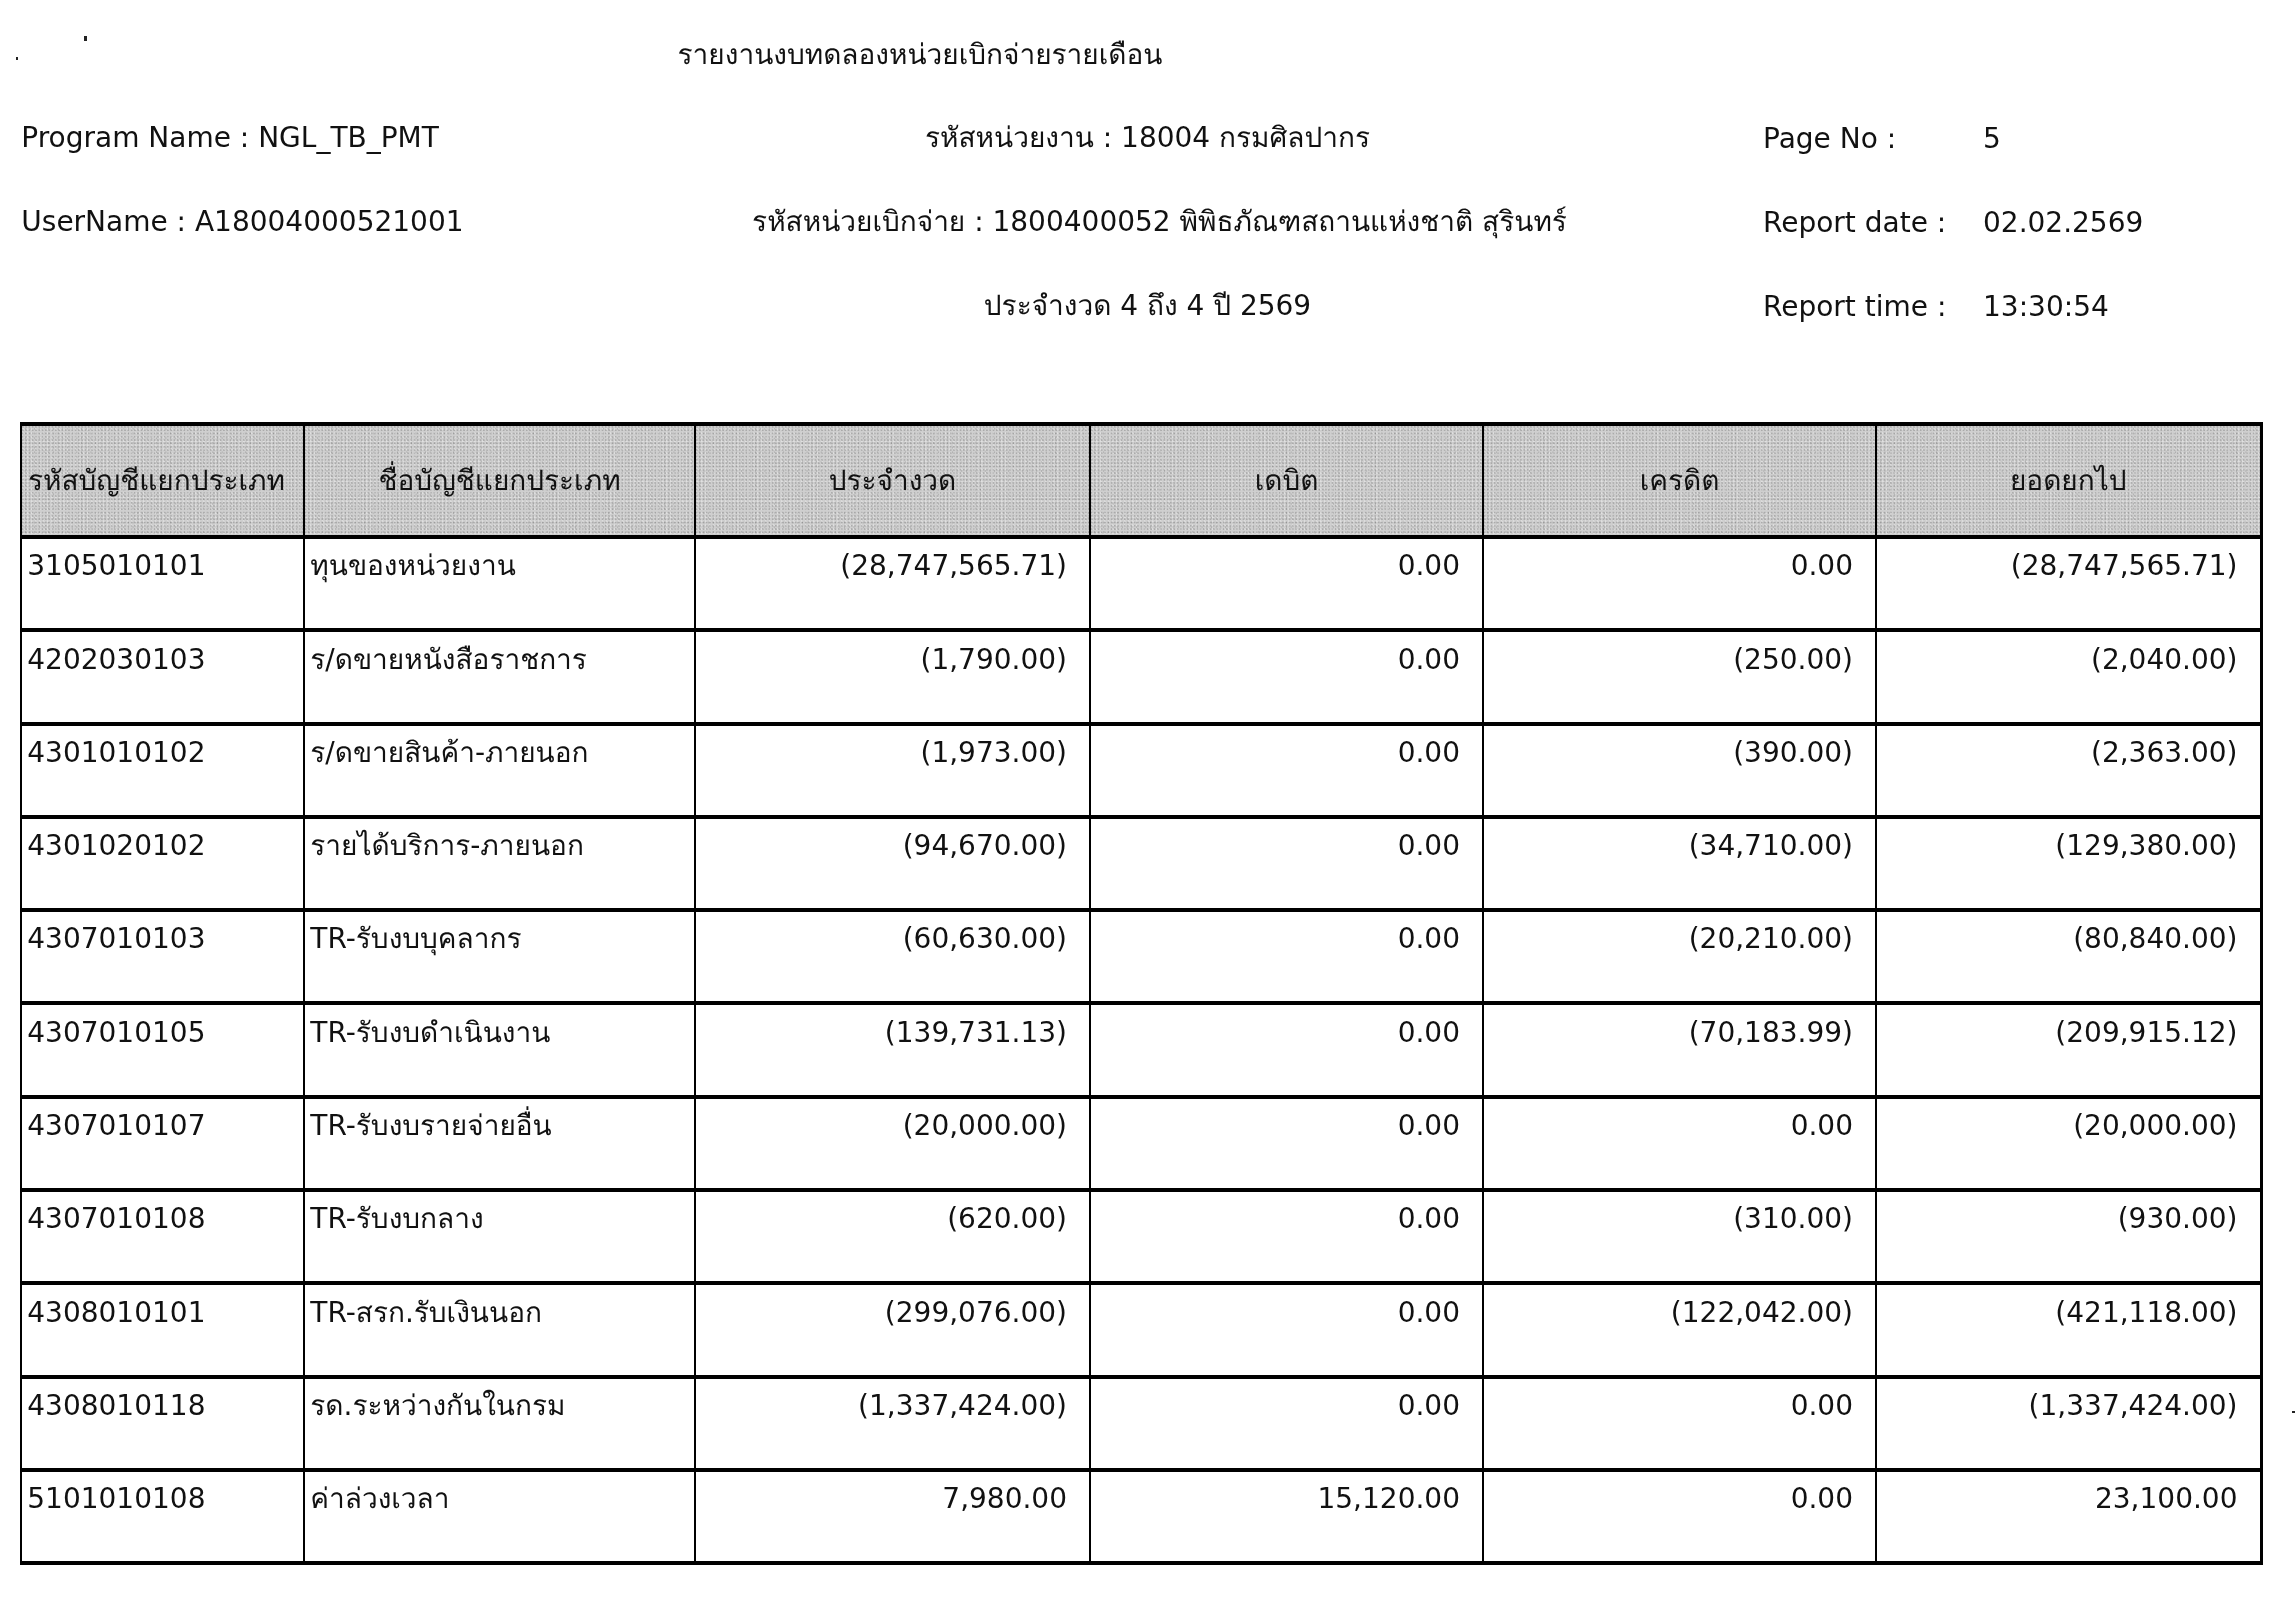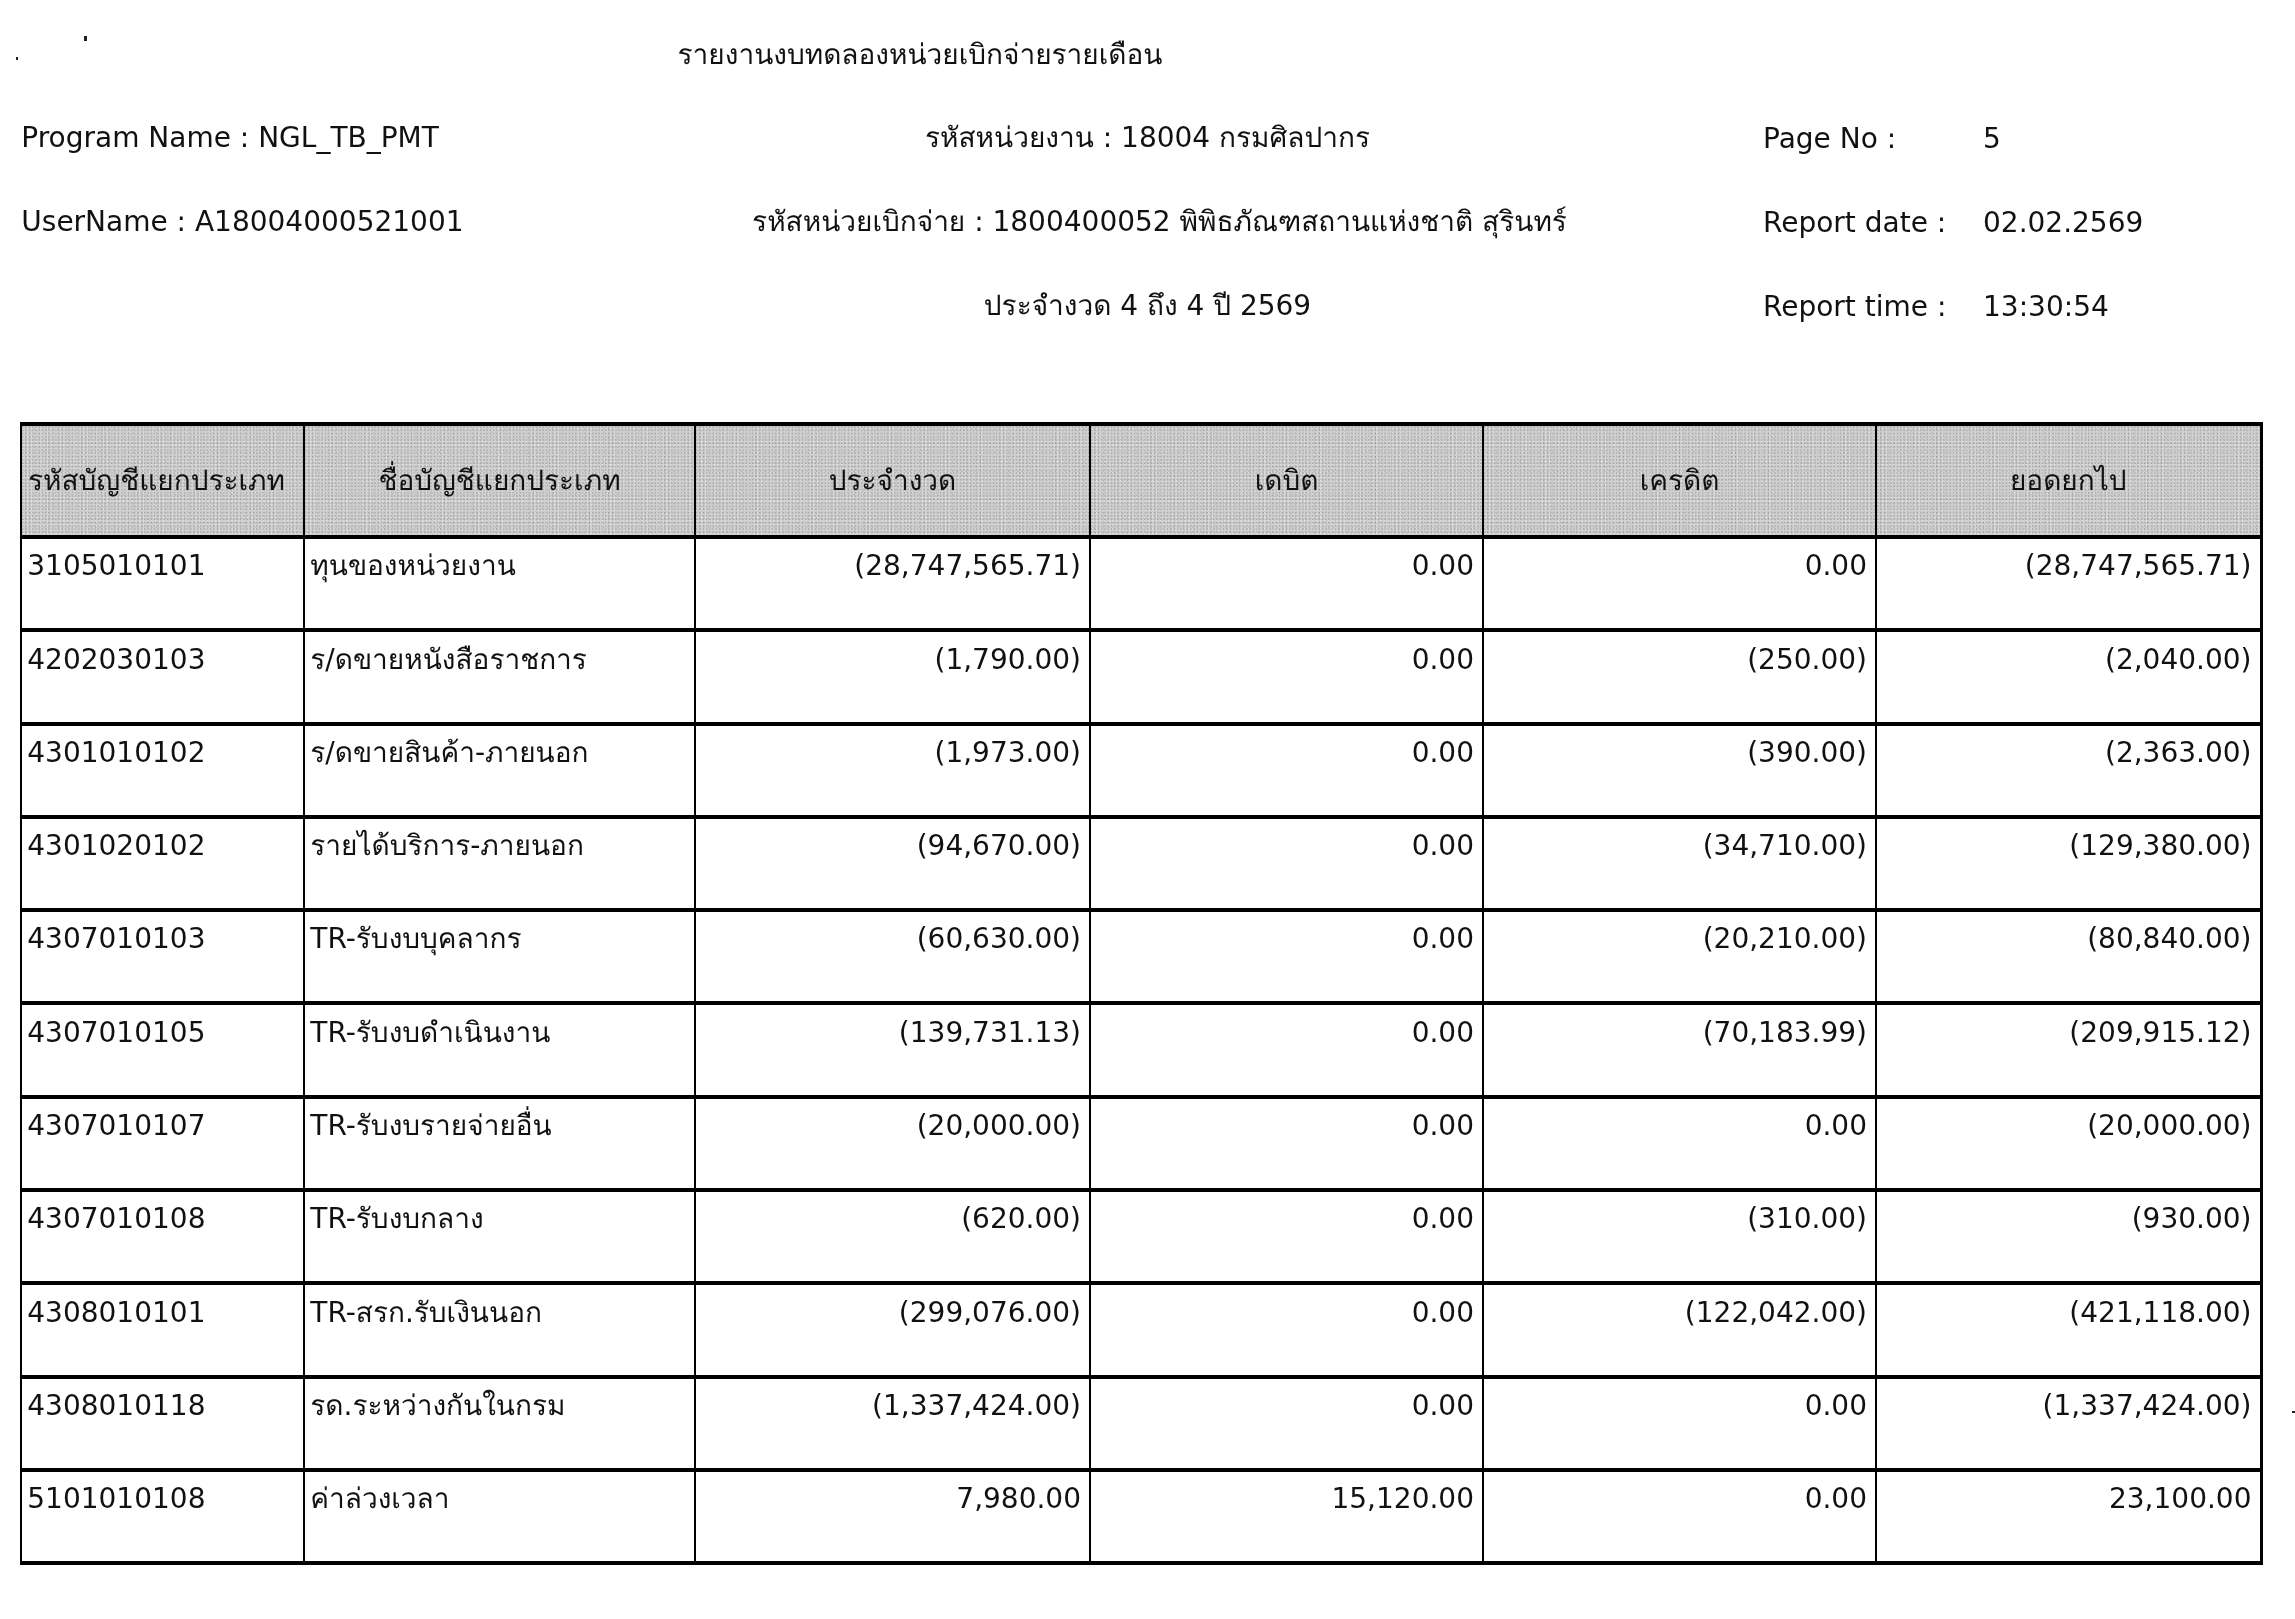--- a/index.html
+++ b/index.html
@@ -31,21 +31,21 @@
     background-color: #cfcfcf;
     background-image:
       radial-gradient(circle at 20% 30%, rgba(0,0,0,0.18) 0.7px, transparent 1px),
       radial-gradient(circle at 70% 60%, rgba(0,0,0,0.15) 0.7px, transparent 1px),
       radial-gradient(circle at 45% 80%, rgba(255,255,255,0.35) 0.7px, transparent 1px);
     background-size: 3.3px 3.3px, 4.7px 4.7px, 4px 4px;
   }
   table.tb th:first-child { text-align: left; padding-left: 6px; }
   table.tb td { height: 75px; vertical-align: top; padding-top: 13.3px; }
   table.tb td.code, table.tb td.name { text-align: left; padding-left: 5.3px; }
-  table.tb td.num { text-align: right; padding-right: 8px; }
+  table.tb td.num { text-align: right; padding-right: 22px; }
   table.tb tr > :first-child { border-left-width: 2.7px; }
   table.tb tr > :last-child { border-right-width: 3.3px; }
 </style>
 </head>
 <body>
 
 <div class="speck" style="left:84px;top:36px;width:3.3px;height:4.7px;"></div>
 <div class="speck" style="left:16px;top:57px;width:2px;height:3.3px;"></div>
 <div class="speck" style="left:2292px;top:1411px;width:2.7px;height:2px;"></div>
 

